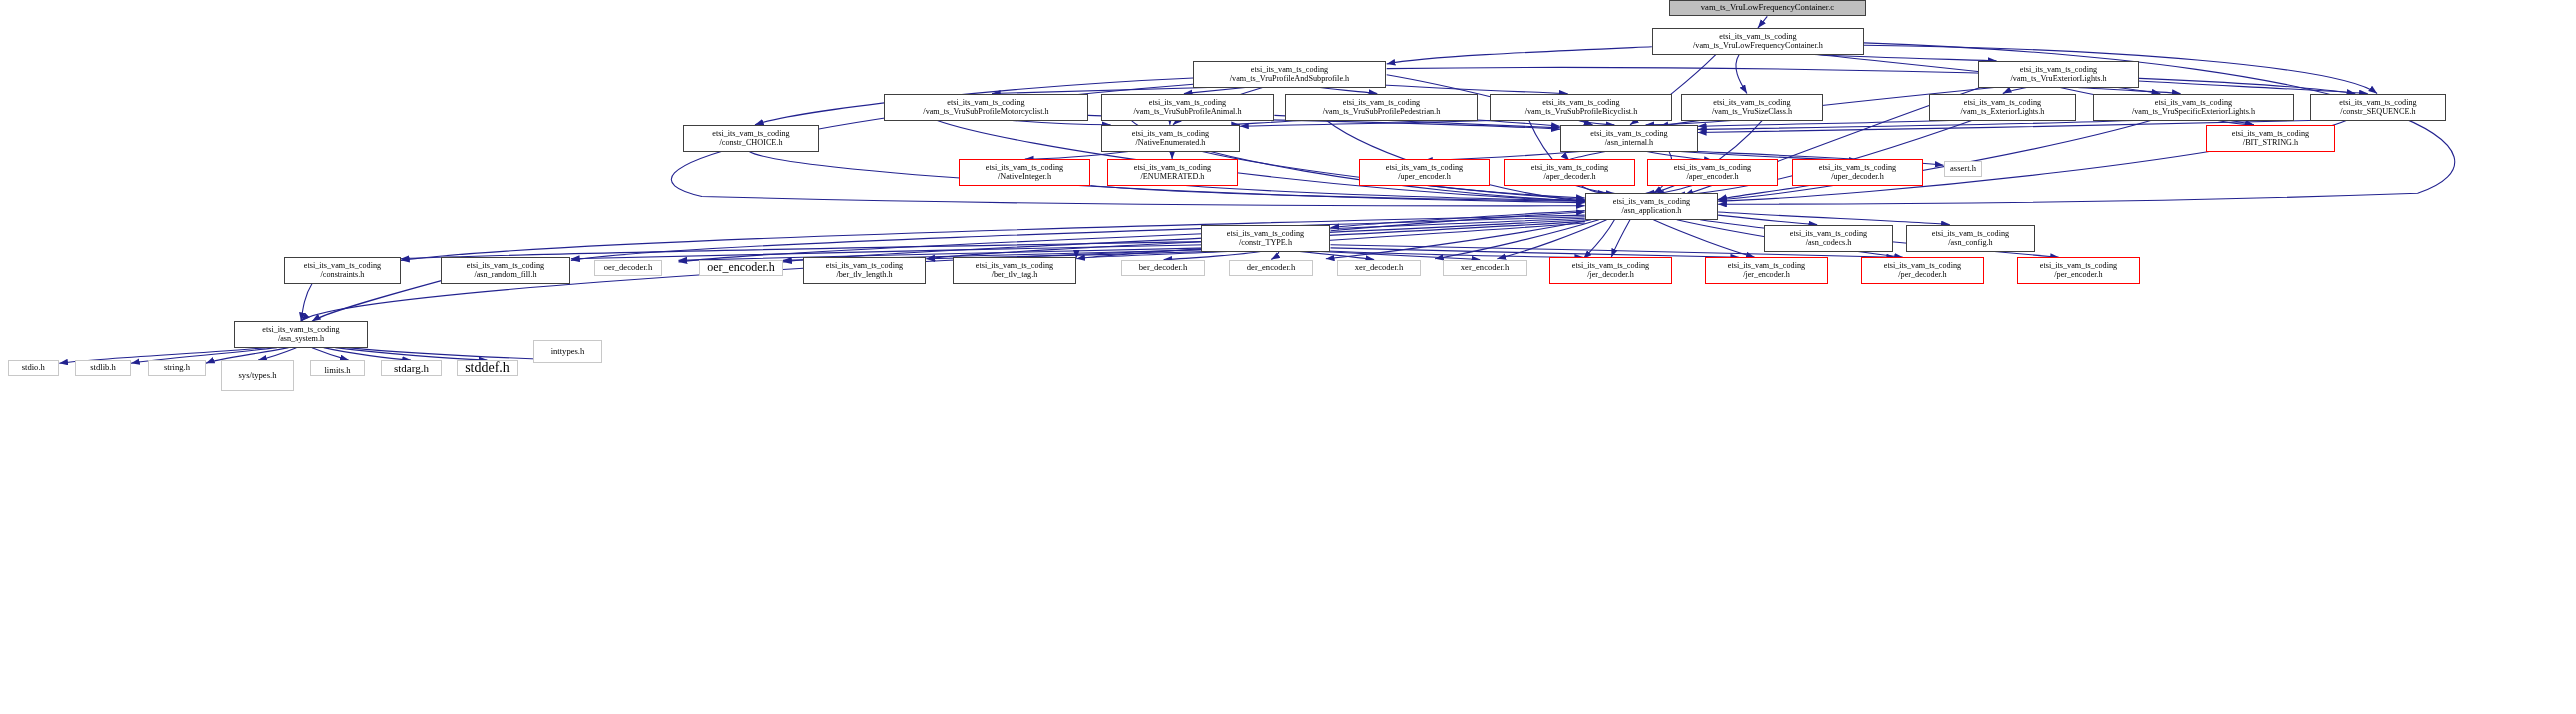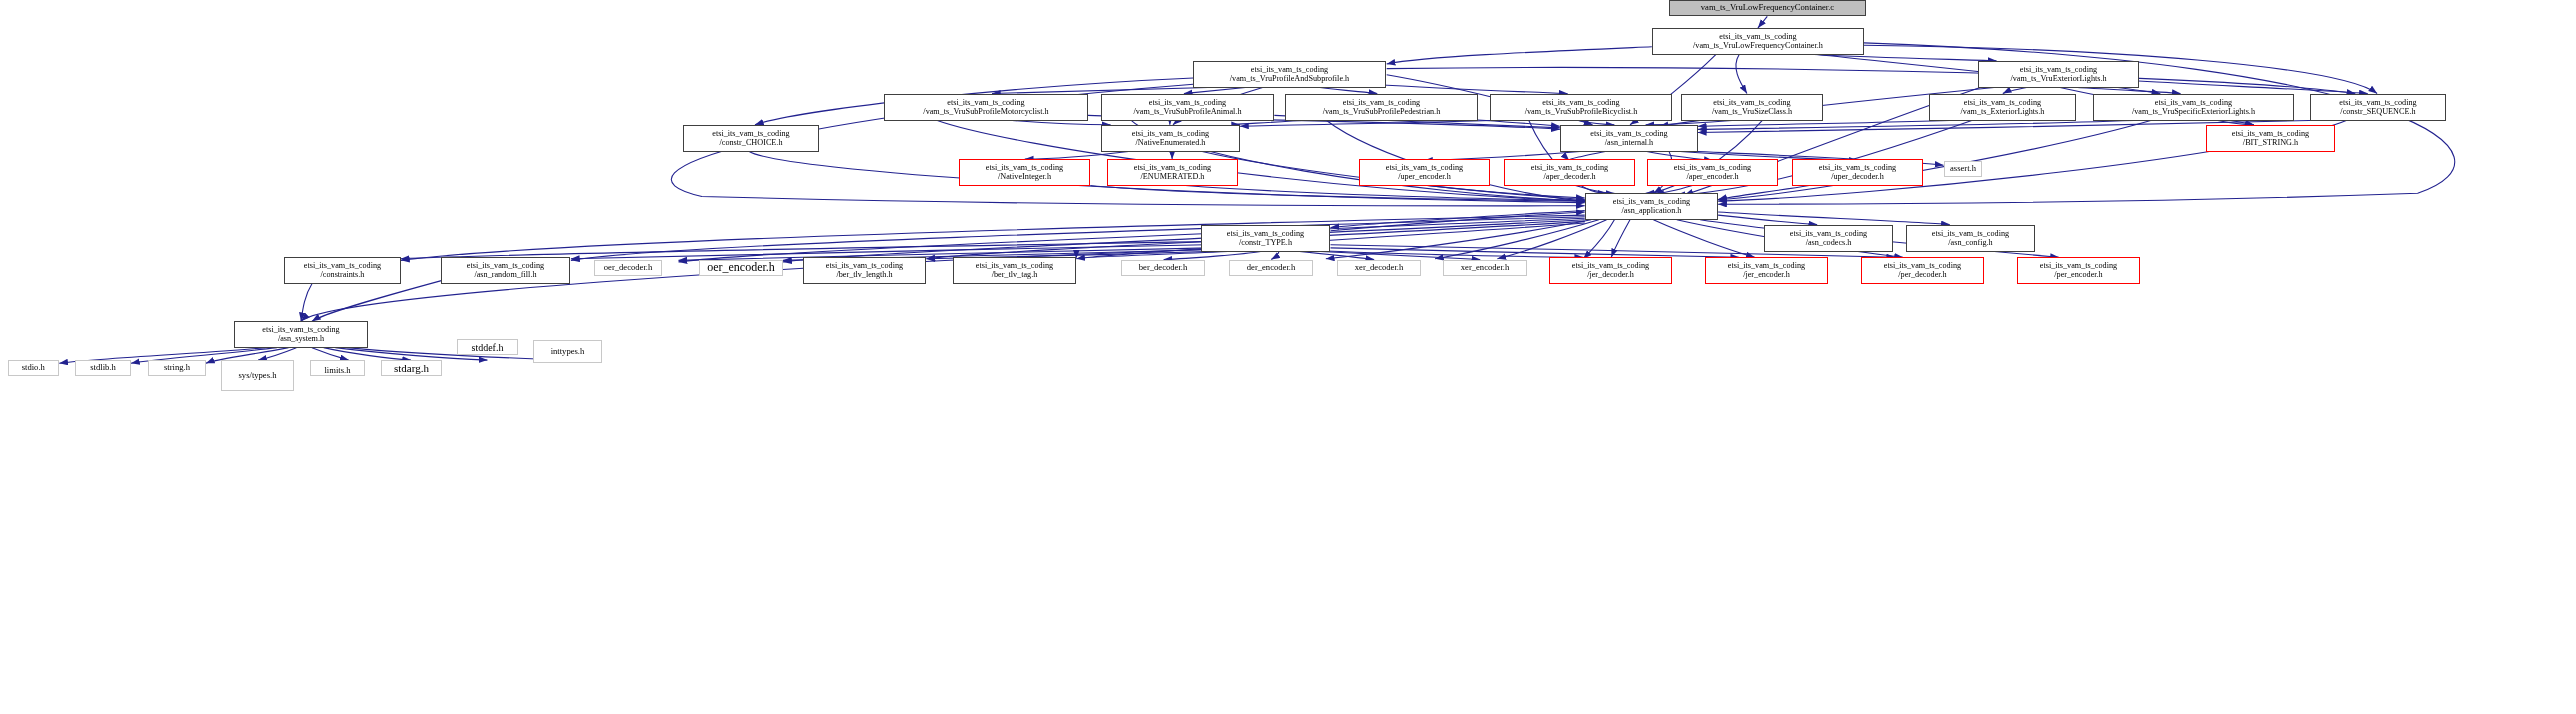--- a/index.html
+++ b/index.html
@@ -172,17 +172,17 @@
       <div class="node n-red" style="left: 1705px; top: 257px; width: 123px; height: 26.5px; font-size: 8.2px;"><span class="l1">etsi_its_vam_ts_coding</span><span class="l2">/jer_encoder.h</span></div>
       <div class="node n-red" style="left: 1861px; top: 257px; width: 123px; height: 26.5px; font-size: 8.2px;"><span class="l1">etsi_its_vam_ts_coding</span><span class="l2">/per_decoder.h</span></div>
       <div class="node n-red" style="left: 2017px; top: 257px; width: 123px; height: 26.5px; font-size: 8.2px;"><span class="l1">etsi_its_vam_ts_coding</span><span class="l2">/per_encoder.h</span></div>
       <div class="node n-hdr" style="left: 234px; top: 321px; width: 134px; height: 26.5px; font-size: 8.2px;"><span class="l1">etsi_its_vam_ts_coding</span><span class="l2">/asn_system.h</span></div>
       <div class="node n-sys" style="left: 7.8px; top: 360px; width: 51px; height: 16.4px; font-size: 8.6px;"><span class="l1">stdio.h</span></div>
       <div class="node n-sys" style="left: 75px; top: 360px; width: 56px; height: 16.4px; font-size: 8.6px;"><span class="l1">stdlib.h</span></div>
       <div class="node n-sys" style="left: 148px; top: 360px; width: 58px; height: 16.4px; font-size: 8.6px;"><span class="l1">string.h</span></div>
       <div class="node n-sys" style="left: 221px; top: 360px; width: 73px; height: 31px; font-size: 8.6px;"><span class="l1">sys/types.h</span></div>
       <div class="node n-sys" style="left: 310px; top: 360px; width: 55px; height: 16.4px; font-size: 8.6px; justify-content: flex-end;"><span class="l1">limits.h</span></div>
       <div class="node n-sys" style="left: 381px; top: 360px; width: 61px; height: 16.4px; font-size: 11px;"><span class="l1">stdarg.h</span></div>
-      <div class="node n-sys" style="left: 457px; top: 339px; width: 61px; height: 16.4px; font-size: 10px;"><span class="l1">stddef.h</span></div>
+      <div class="node n-sys" style="left: 457px; top: 360px; width: 61px; height: 16.4px; font-size: 14px;"><span class="l1">stddef.h</span></div>
       <div class="node n-sys" style="left: 533px; top: 340px; width: 69px; height: 23px; font-size: 8.6px;"><span class="l1">inttypes.h</span></div>
     </div>
 </div>
 
 
 </body></html>

